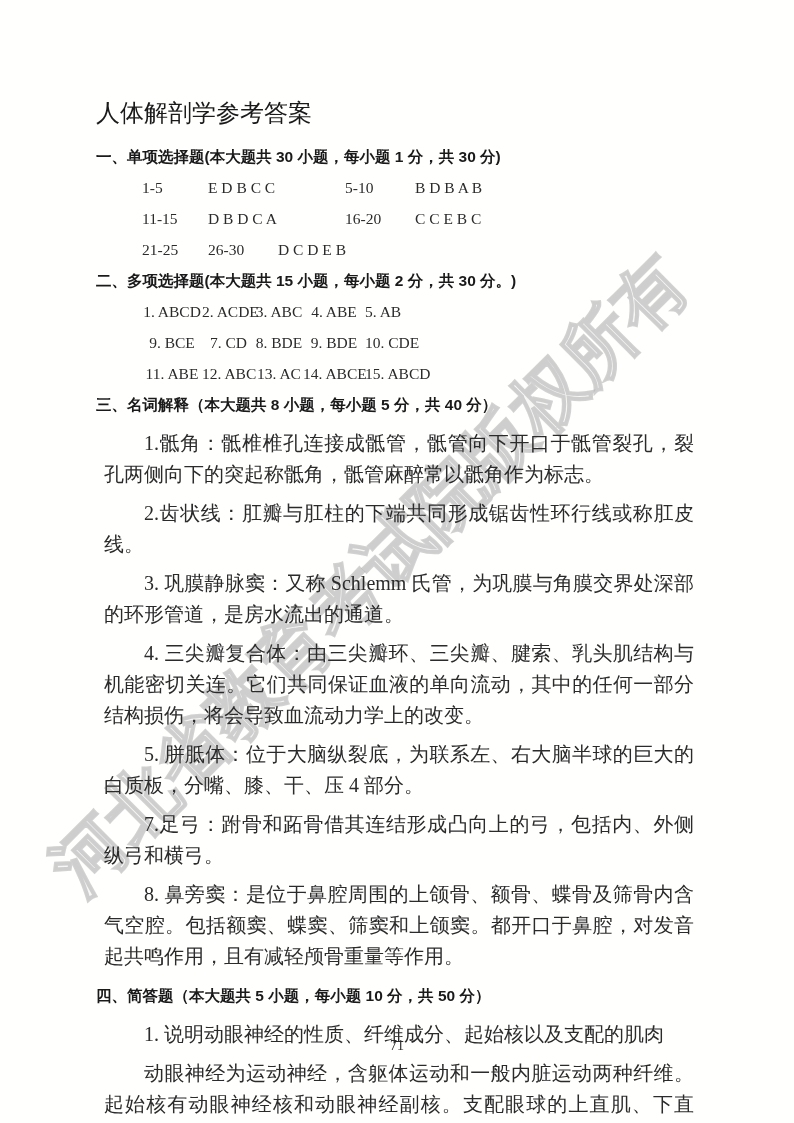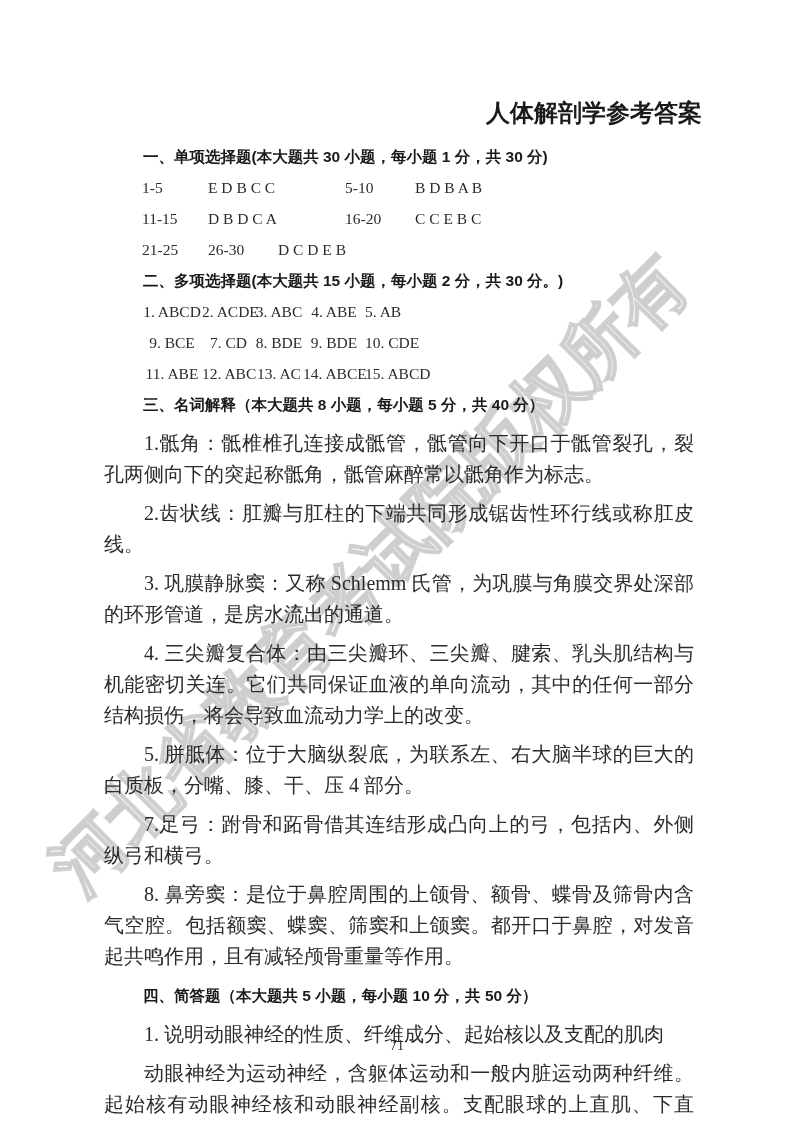--- a/index.html
+++ b/index.html
@@ -36,34 +36,33 @@
   .content {
     position: absolute;
     left: 96px;
     top: 95px;
     width: 606px;
     z-index: 1;
   }
   .doc-title {
     margin: 0 0 10px 0;
     font-family: "Liberation Sans", "DejaVu Sans", sans-serif;
-    font-weight: bold;
+    font-weight: normal;
     font-size: 24px;
     line-height: 36px;
-    text-align: right;
+    text-align: left;
     color: #1a1a1a;
   }
   .sec-heading {
     font-family: "Liberation Sans", "DejaVu Sans", sans-serif;
     font-weight: bold;
     font-size: 15.5px;
     line-height: 31px;
     color: #1a1a1a;
     white-space: nowrap;
-    margin-left: 47px;
   }
   .ans-row {
     display: flex;
     padding-left: 46px;
     font-size: 15.5px;
     line-height: 31px;
     white-space: nowrap;
   }
   .ans-row .c-range-a  { width: 66px;  }
   .ans-row .c-letters-a{ width: 137px; }

